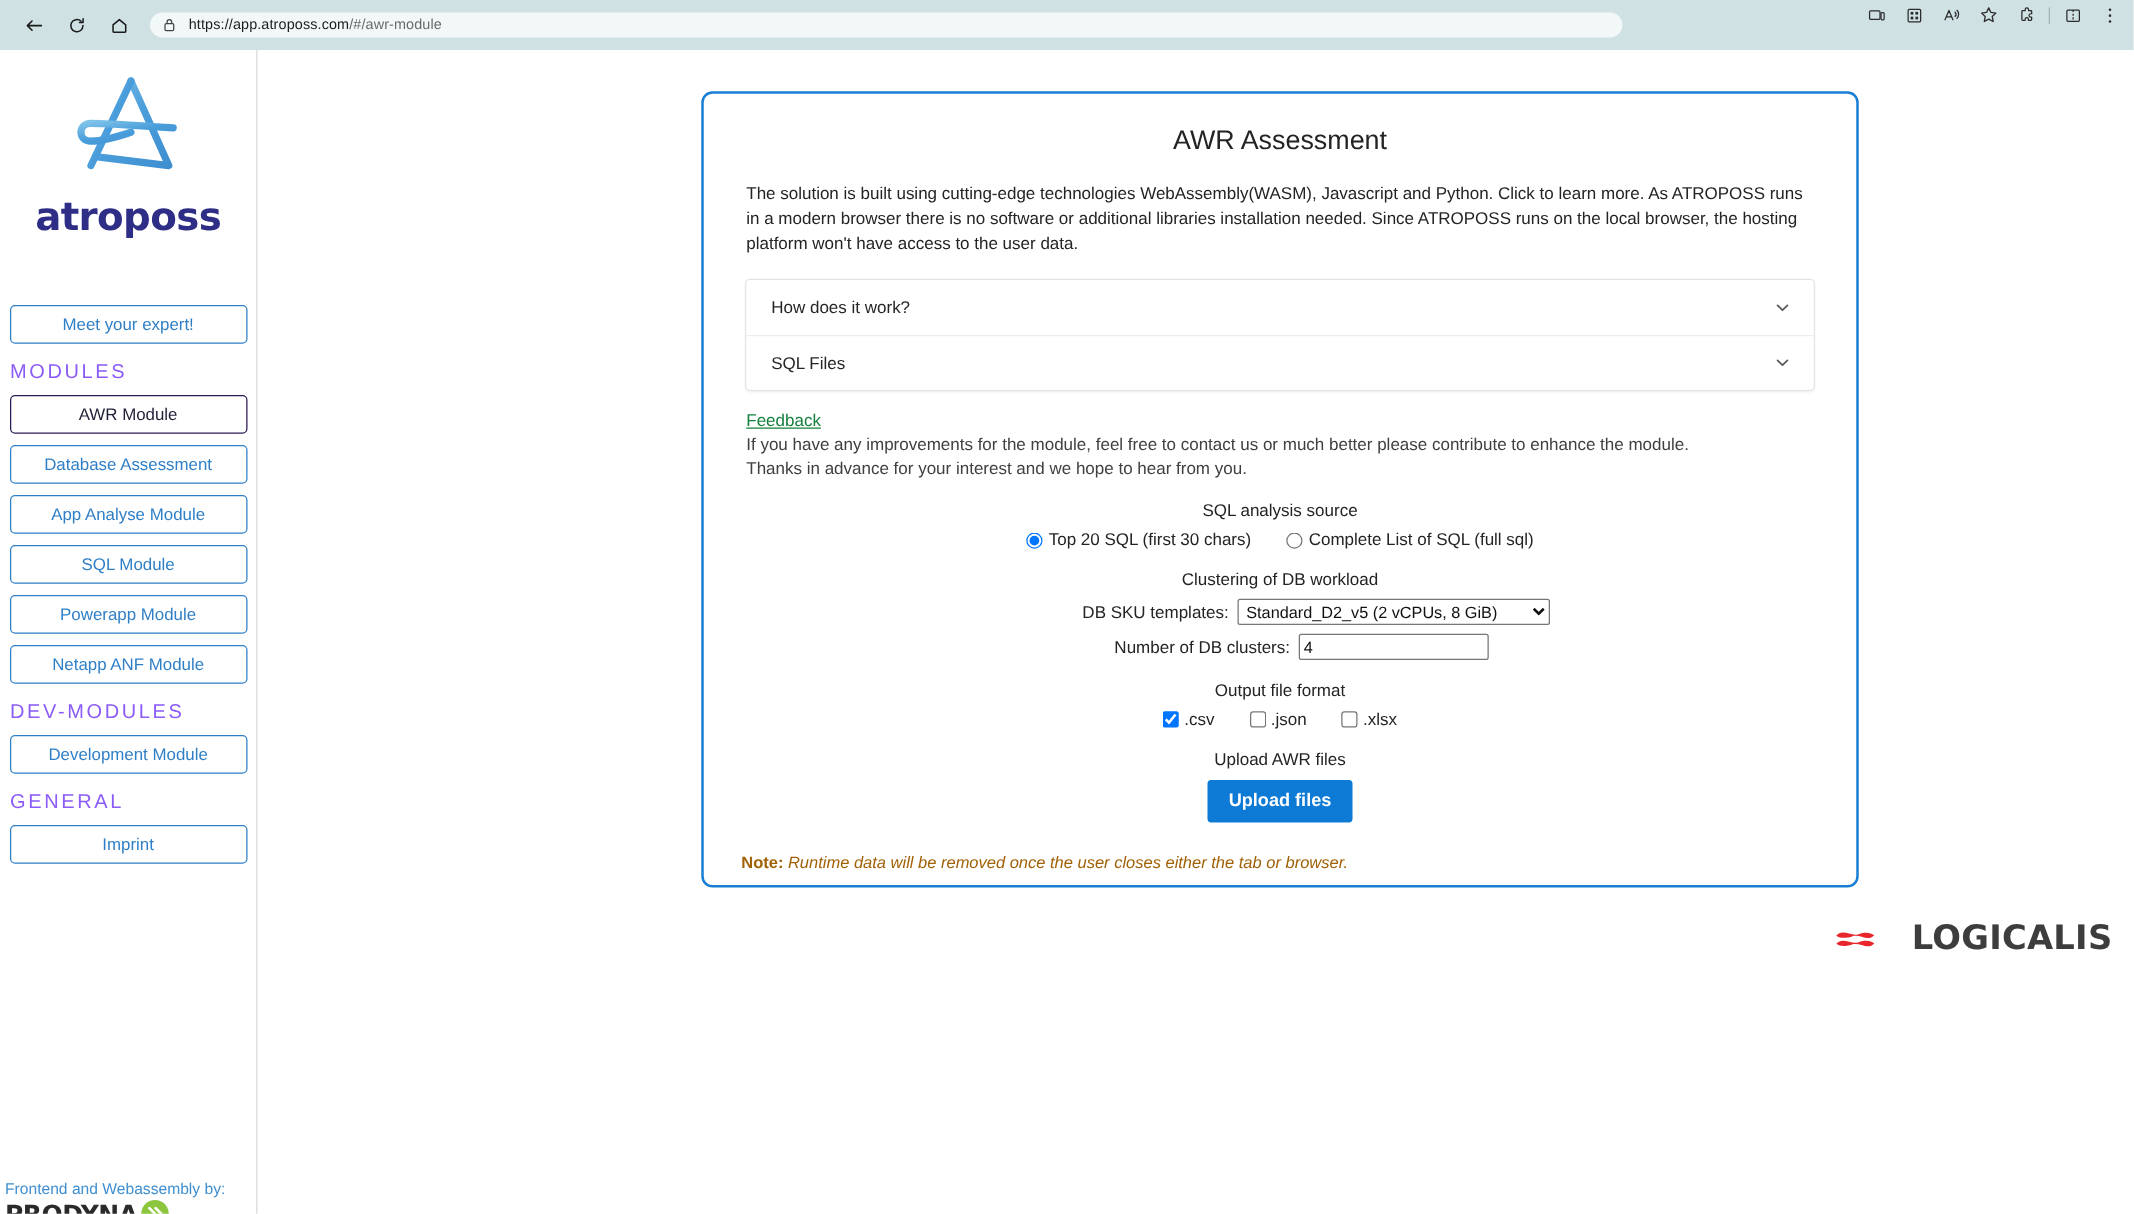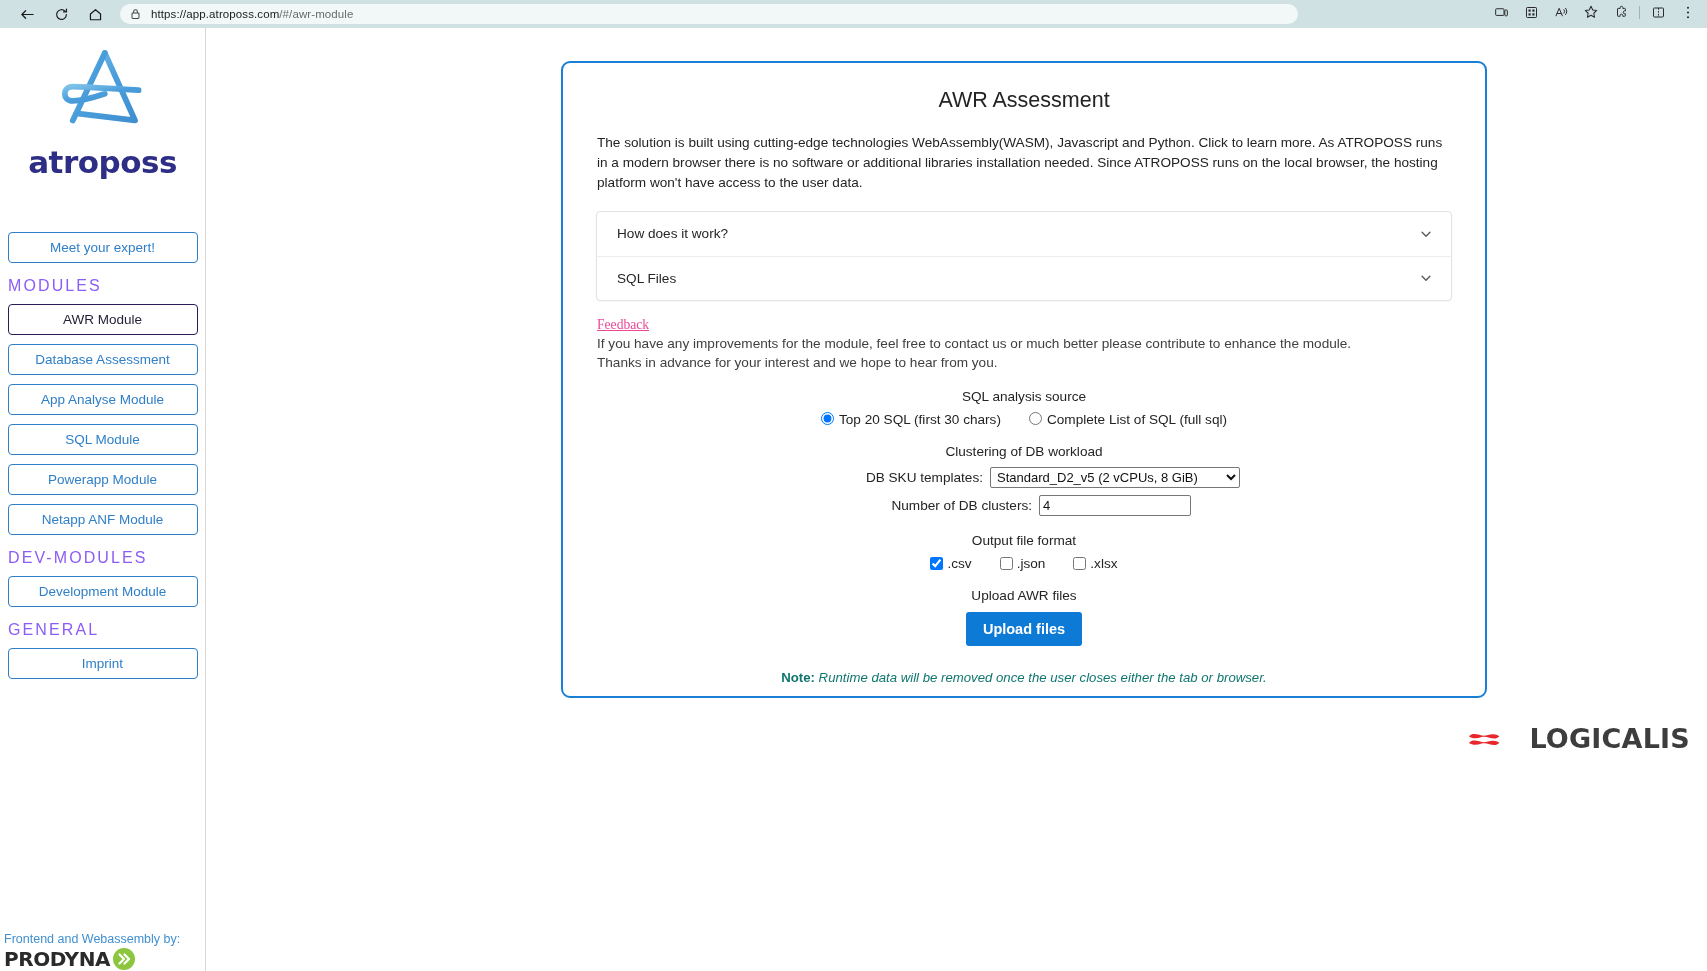--- a/index.html
+++ b/index.html
@@ -6,21 +6,21 @@
   html, body {
     margin: 0; padding: 0;
     width: 1707px; height: 971px;
     overflow: hidden;
     background: #ffffff;
     font-family: "Liberation Sans", sans-serif;
   }
 
   
   #browser-chrome {
-    height: 28px;
+    height: 40px;
     background: #cfe1e3;
     display: flex;
     align-items: center;
     padding: 0 10px;
     position: relative;
   }
   .nav-btn {
     width: 34px; height: 24px;
     display: flex; align-items: center; justify-content: center;
     color: #1a1a1a;
@@ -180,26 +180,25 @@
     font-size: 13.6px;
     color: #252525;
     cursor: pointer;
     gap: 16px;
   }
   .acc-item + .acc-item { border-top: 1px solid #ededed; }
   .chev { color: #5a5a5a; display: flex; }
 
   #feedback-link {
     font-size: 13.6px;
-    color: #ec4899;
+    color: #15803d;
     text-decoration: underline;
     margin: 2px 4px 1px 4px;
     display: inline-block;
     cursor: pointer;
-    font-family: Liberation Serif, serif;
   }
   .fb-line {
     font-size: 13.6px;
     line-height: 1.42;
     color: #404040;
     margin: 0 4px;
   }
 
   .section-label {
     text-align: center;
@@ -208,21 +207,21 @@
     margin-top: 17px;
     margin-bottom: 8px;
   }
   .center-row {
     display: flex;
     justify-content: center;
     align-items: center;
     font-size: 13.6px;
     color: #242424;
   }
-  .radio-opt { display: flex; align-items: flex-start; margin: 0 14px; }
+  .radio-opt { display: flex; align-items: flex-end; margin: 0 14px; }
   .radio-opt input { margin: 0 5px 0 0; }
 
   .form-row {
     display: flex;
     justify-content: center;
     align-items: center;
     margin-bottom: 7px;
   }
   .form-row .lbl {
     font-size: 13.6px;
@@ -262,24 +261,24 @@
     border: none;
     border-radius: 3px;
     color: #fff;
     font-size: 14.5px;
     font-weight: bold;
     font-family: "Liberation Sans", sans-serif;
     padding: 9px 17px;
     cursor: pointer;
   }
   #note {
-    text-align: center;
+    text-align: left;
     font-size: 13.2px;
     font-style: italic;
-    color: #0f766e;
+    color: #a16207;
     margin-top: 24px;
   }
   #note b { font-style: normal; }
 
   #logicalis {
     position: absolute;
     right: 17px;
     top: 695px;
     display: flex;
     align-items: center;

